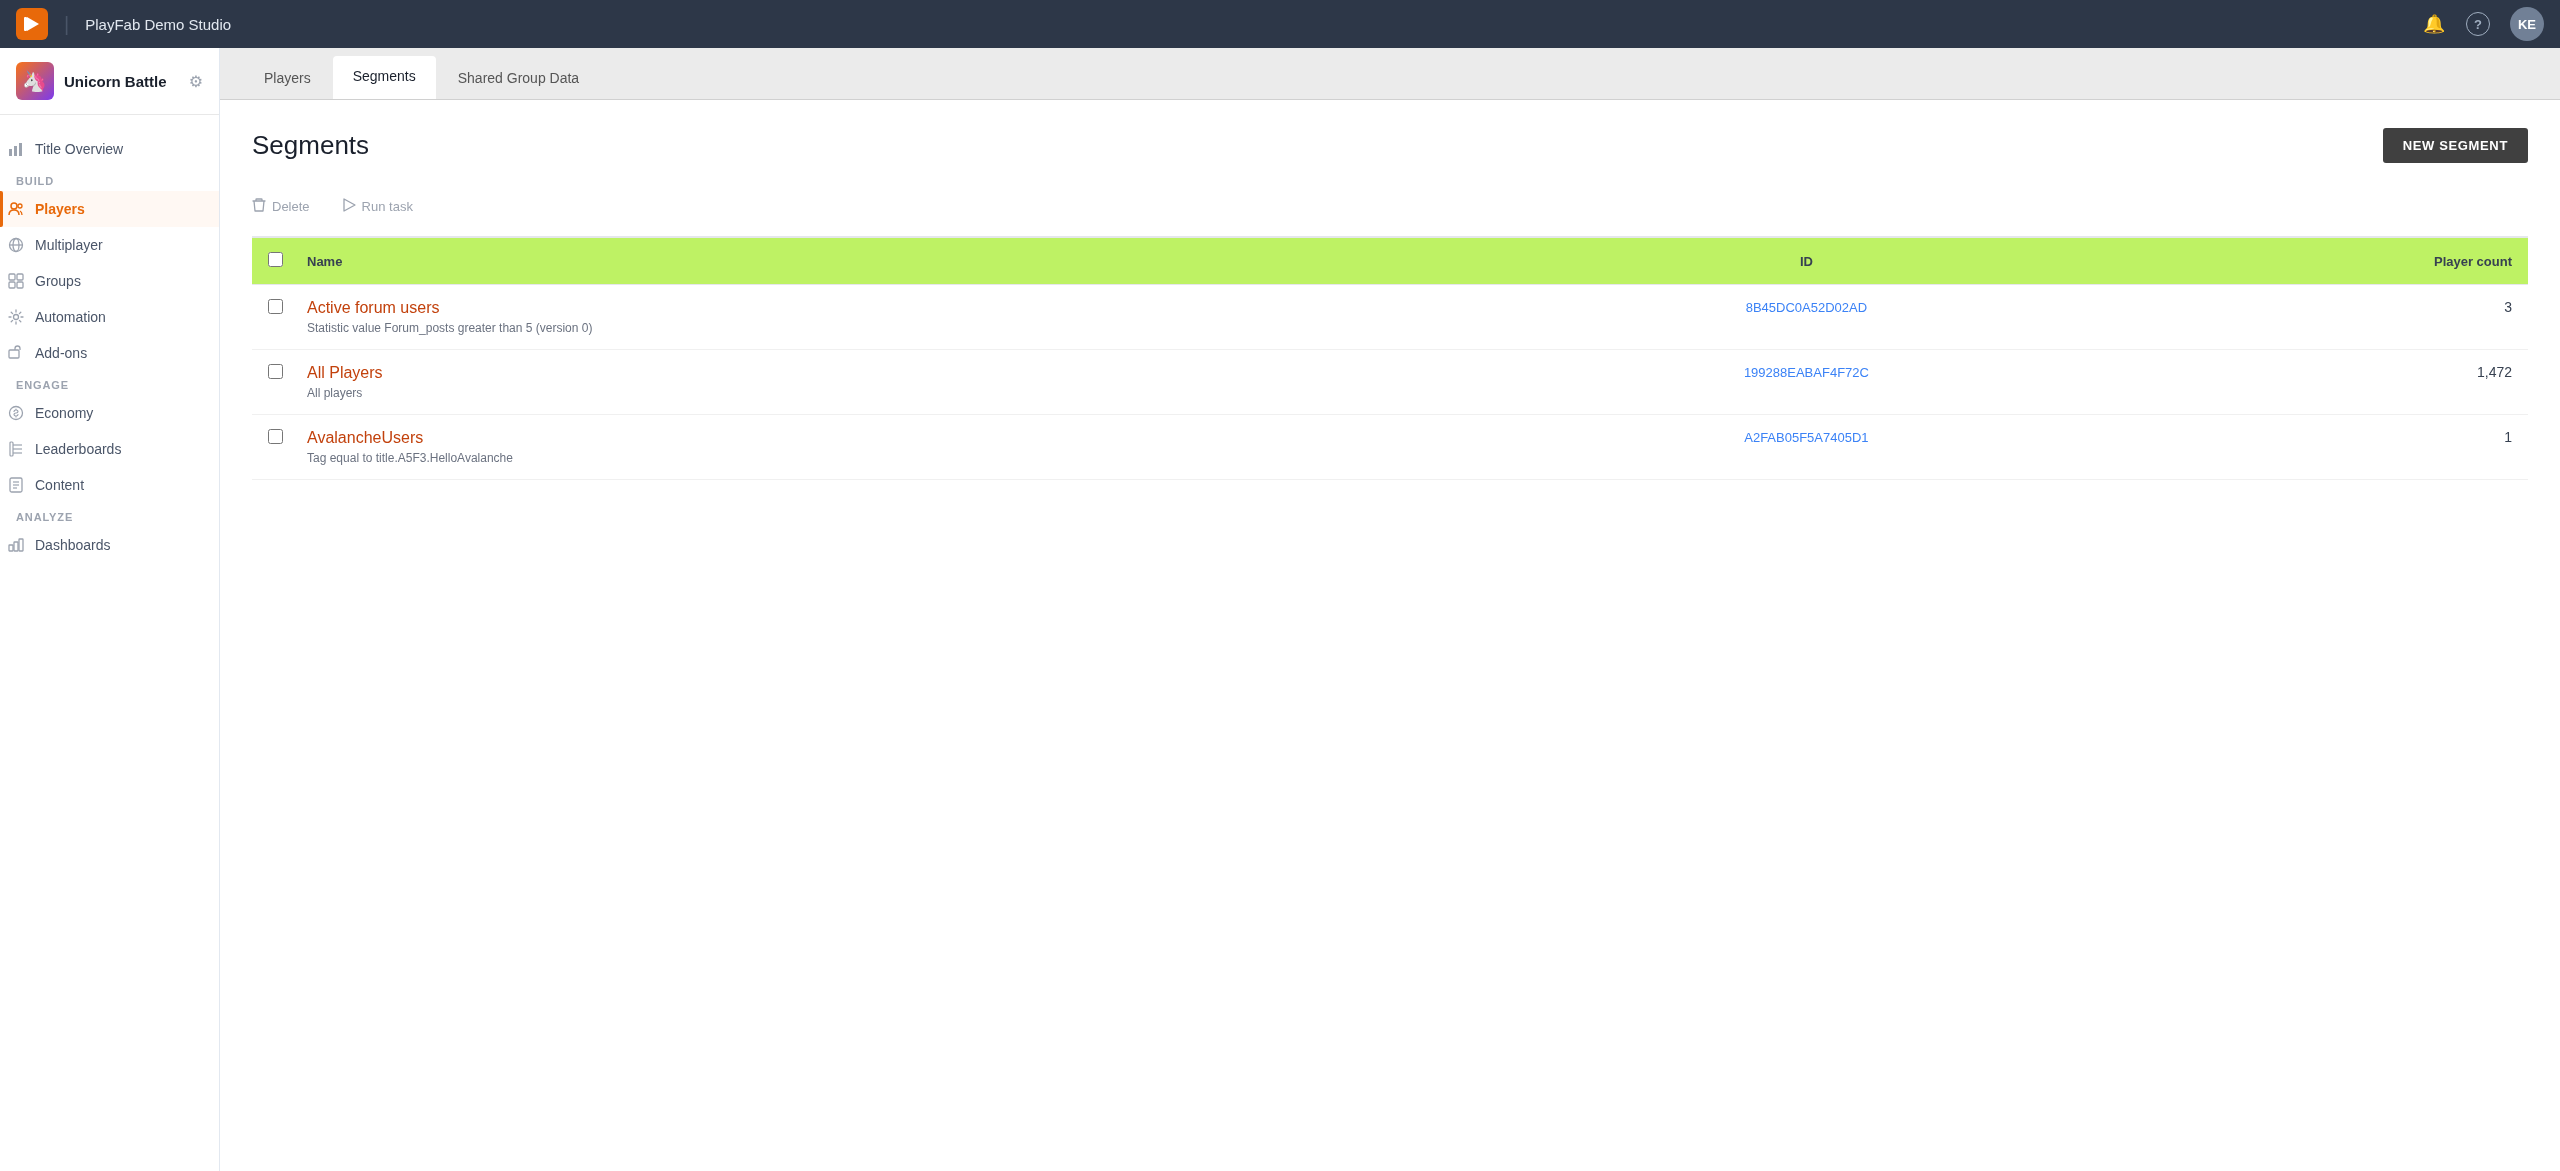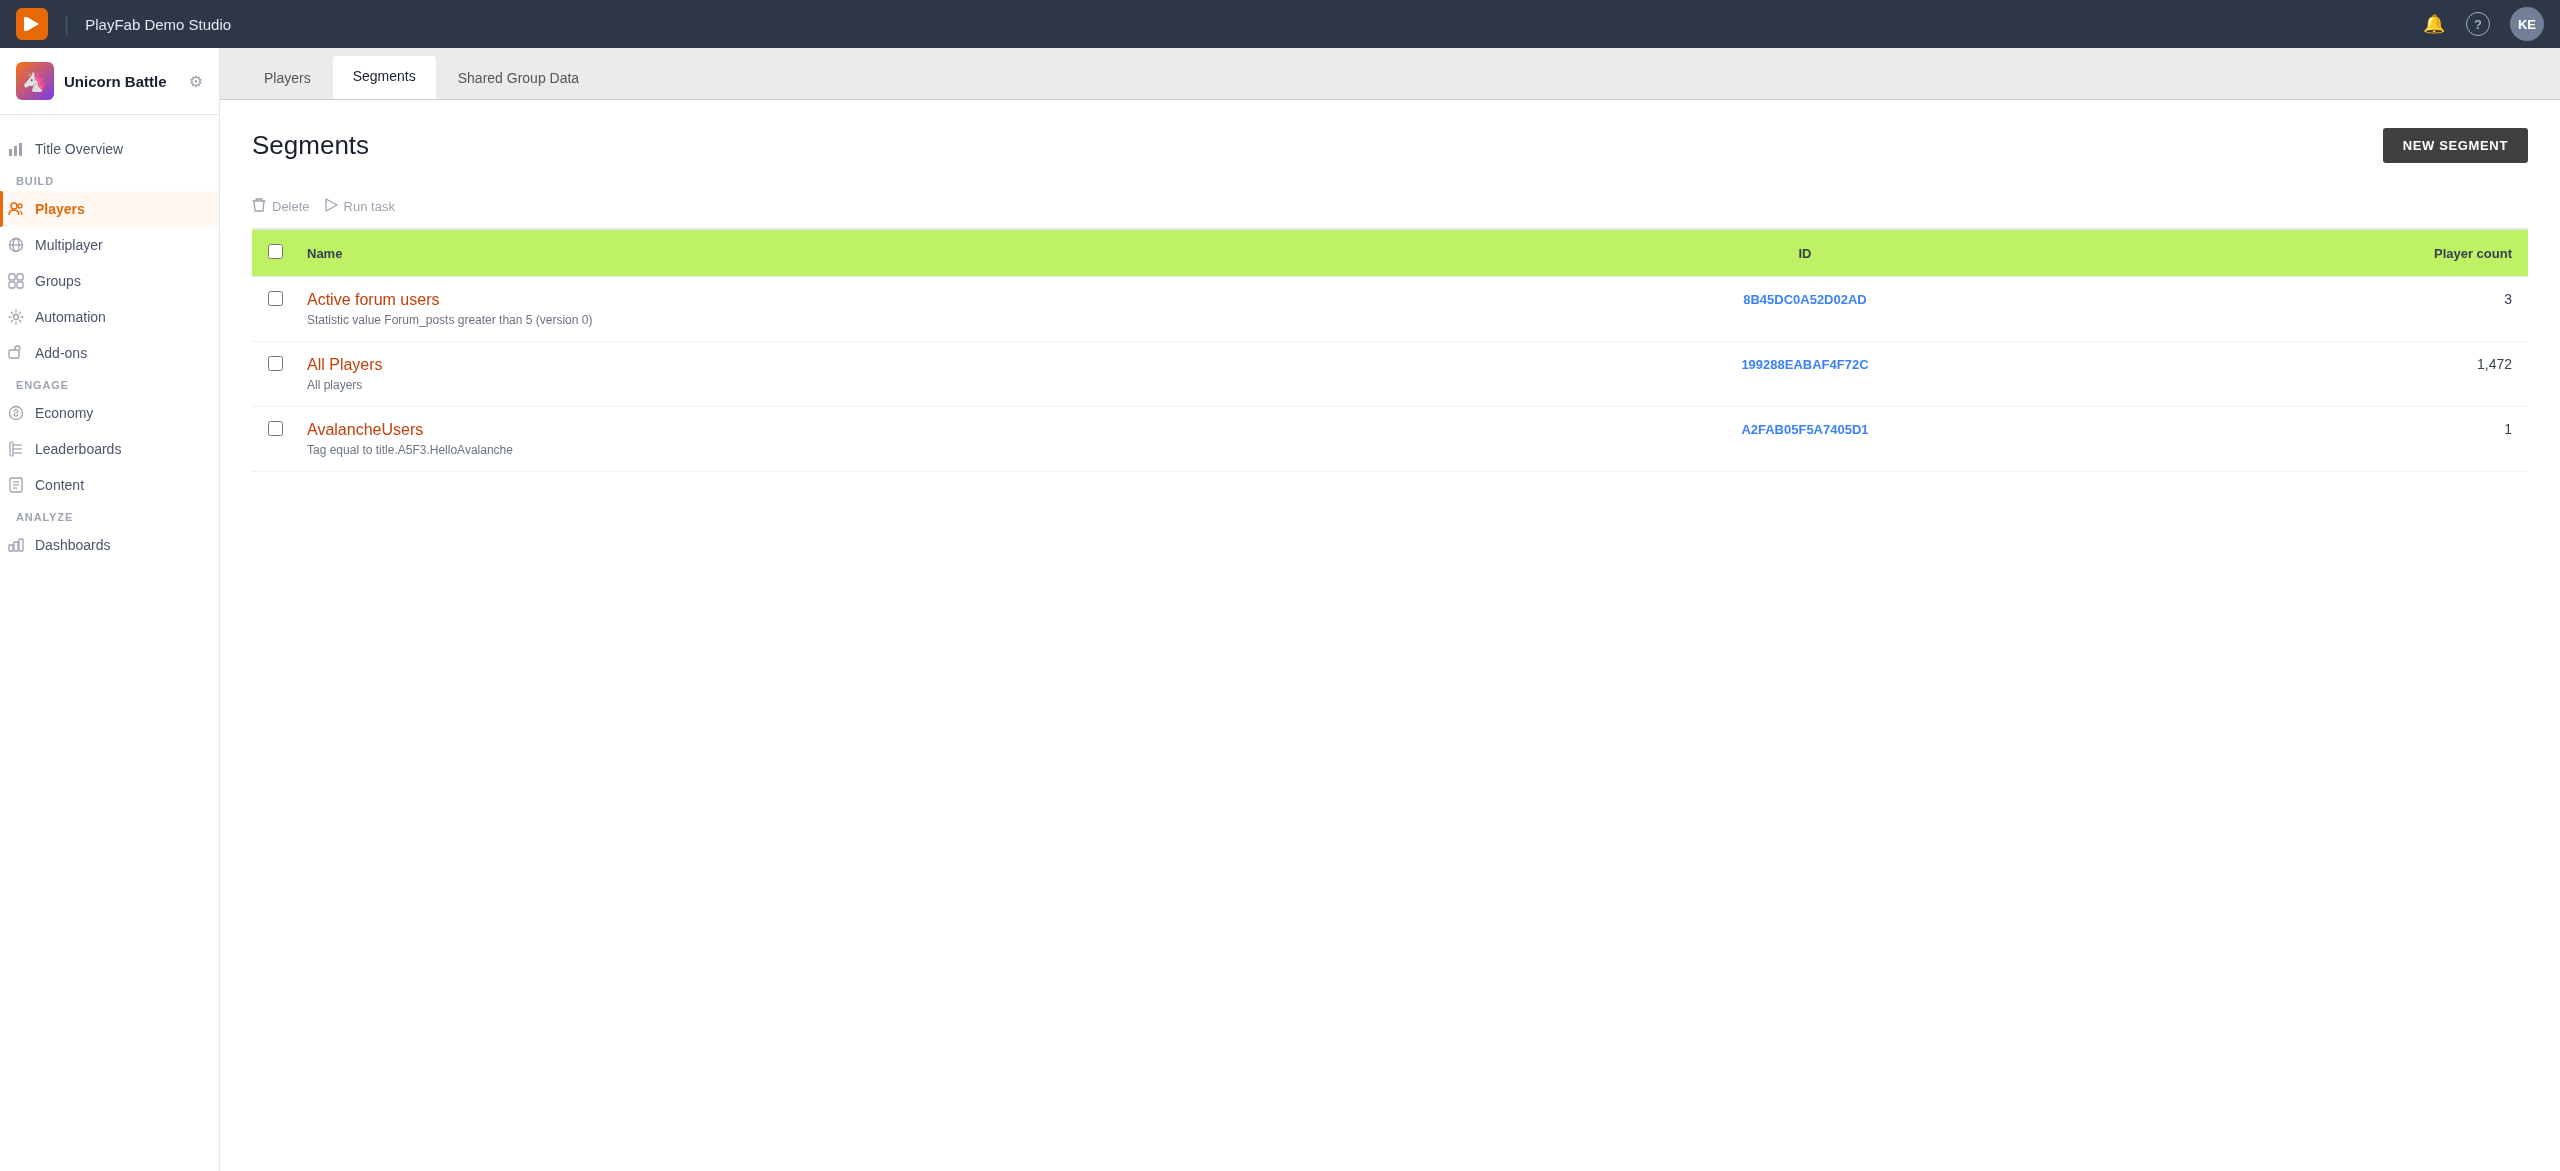--- a/index.html
+++ b/index.html
@@ -203,22 +203,22 @@
       border-radius: 3px;
       cursor: pointer;
       letter-spacing: 0.05em;
       text-transform: uppercase;
     }
 
     
     .table-toolbar {
       display: flex;
       align-items: center;
-      gap: 14px;
-      padding: 10px 0 12px;
+      gap: 32px;
+      padding: 10px 0 20px;
       border-bottom: 1px solid #e5e7eb;
       margin-bottom: 0;
     }
     .toolbar-btn {
       display: flex; align-items: center; gap: 6px;
       color: #9ca3af;
       font-size: 13px;
       cursor: default;
       background: none;
       border: none;
@@ -242,21 +242,21 @@
       border-bottom: 1px solid #e5e7eb;
       border-top: 1px solid #e5e7eb;
     }
     .segments-table th.col-id { text-align: center; }
     .segments-table th.col-count { text-align: right; }
     .segments-table td {
       padding: 14px 16px;
       border-bottom: 1px solid #f0f0f0;
       vertical-align: top;
     }
-    .segments-table td.col-id { text-align: center; font-weight: bold; }
+    .segments-table td.col-id { text-align: center; }
     .segments-table td.col-count { text-align: right; font-size: 14px; color: #374151; }
     .seg-name {
       color: #c2410c;
       font-size: 16px;
       font-weight: 500;
       cursor: pointer;
       display: block;
       margin-bottom: 2px;
     }
     .seg-desc {

